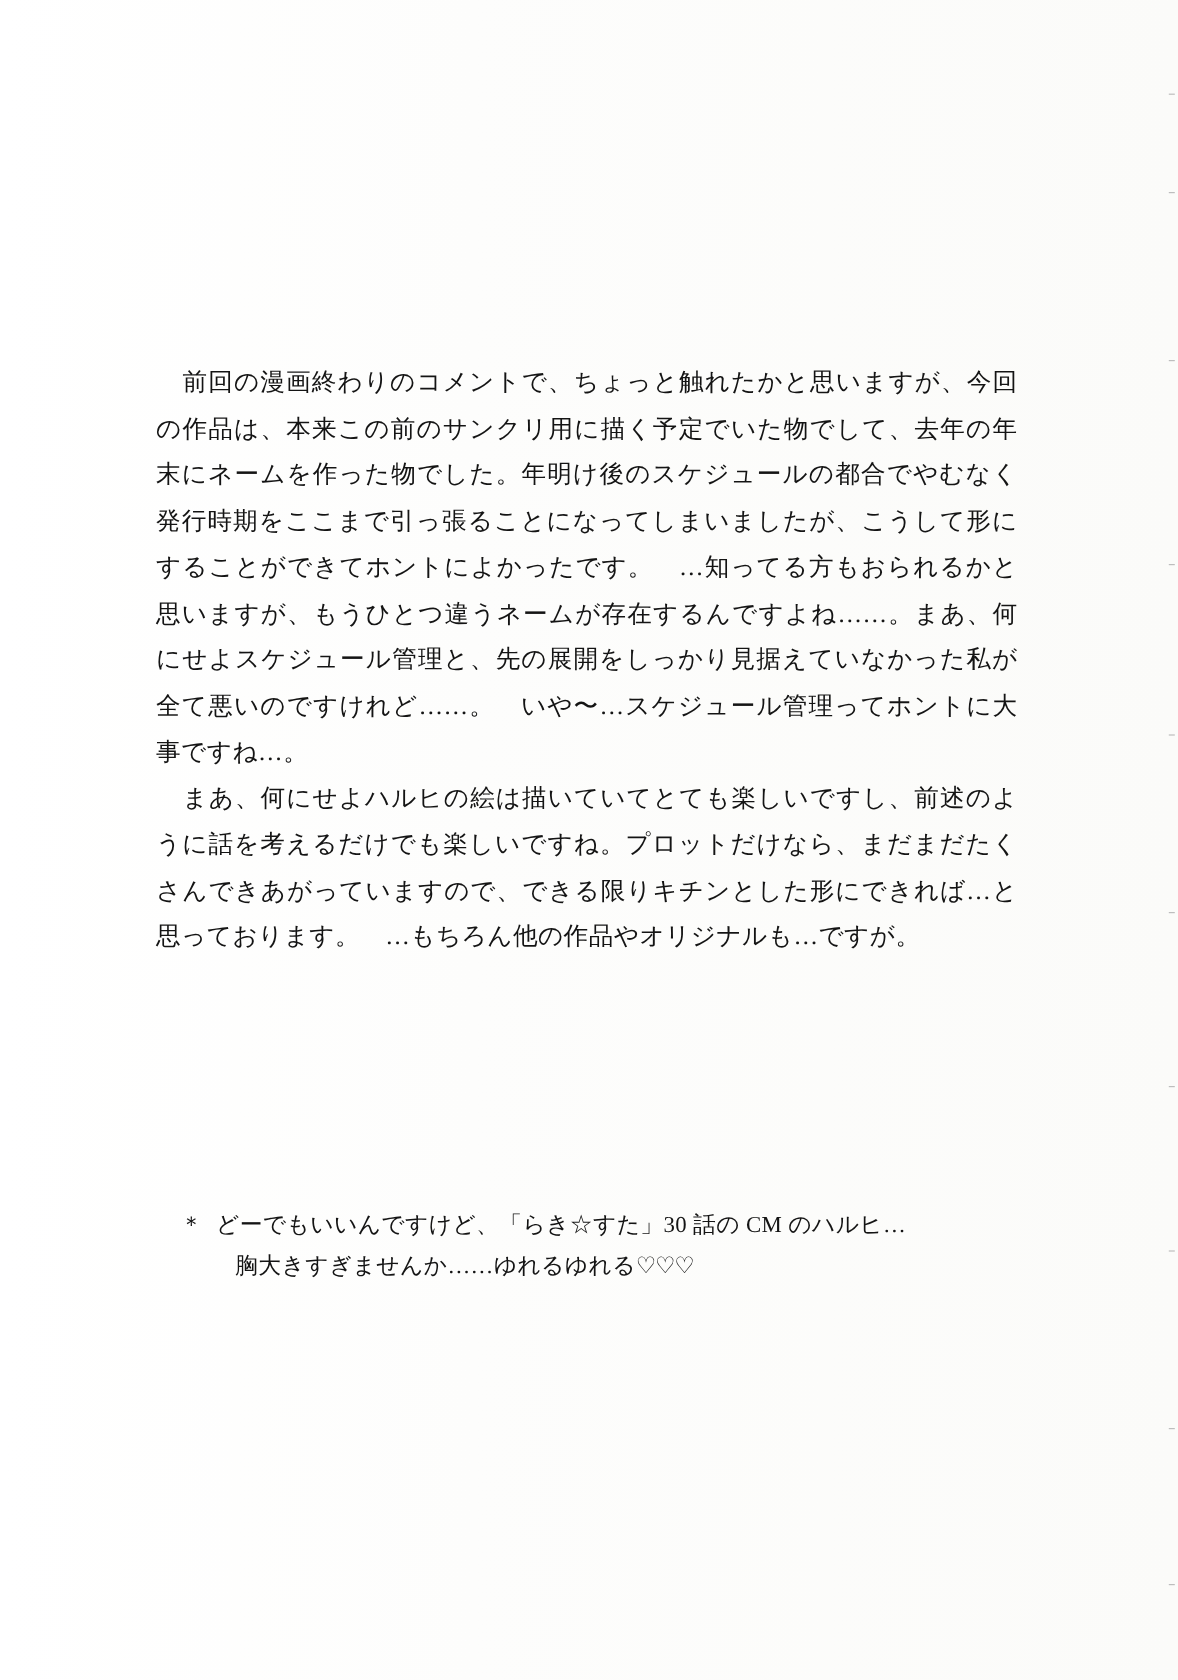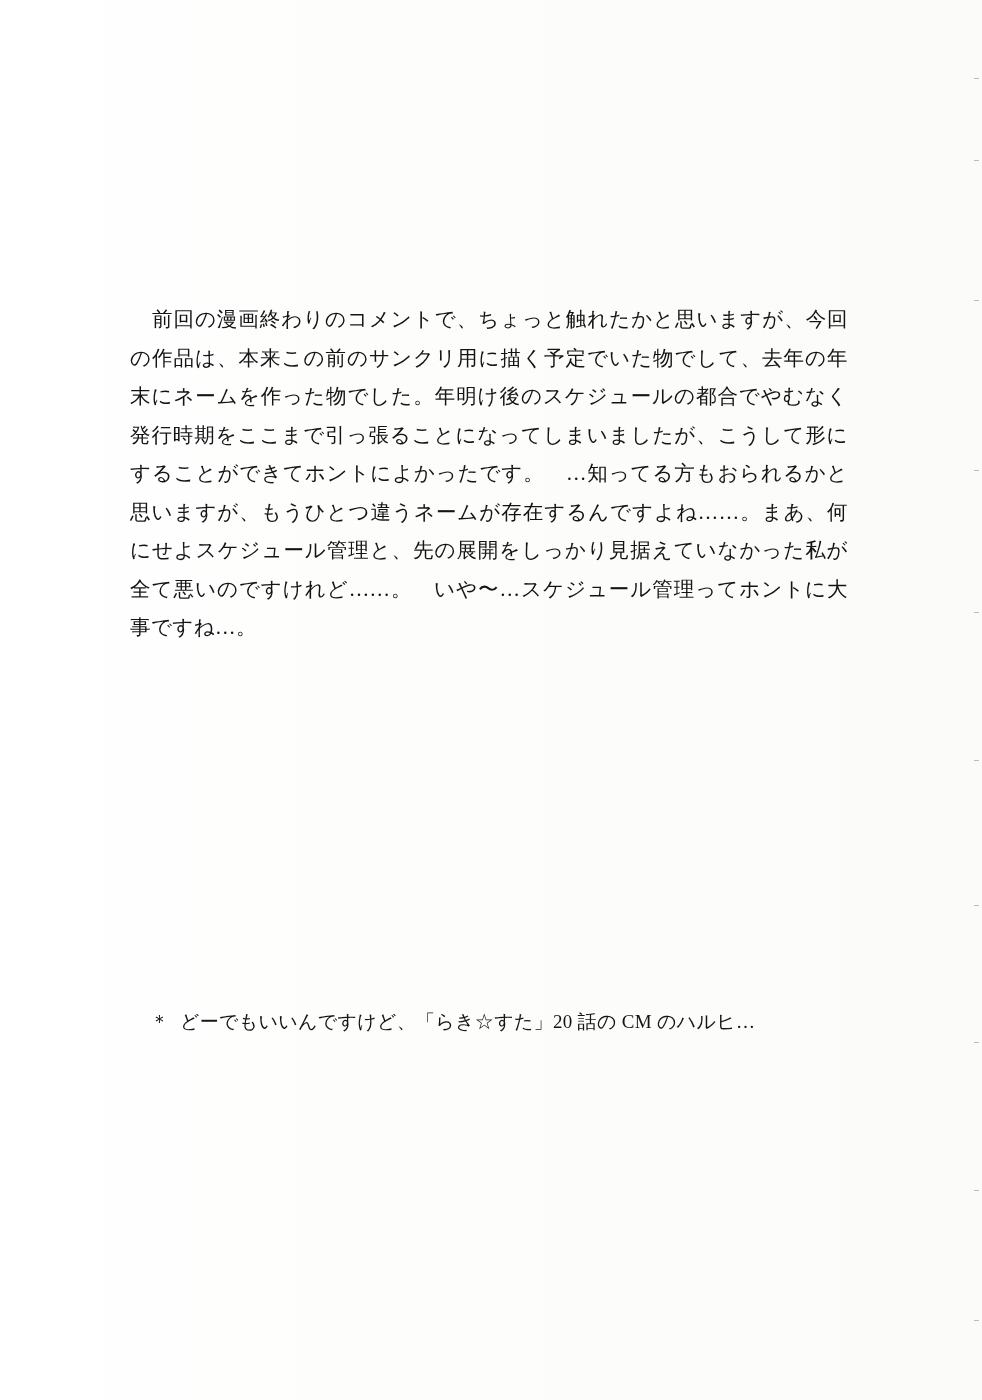--- a/index.html
+++ b/index.html
@@ -98,22 +98,26 @@
     <i style="top:612px"></i>
     <i style="top:760px"></i>
     <i style="top:905px"></i>
     <i style="top:1042px"></i>
     <i style="top:1190px"></i>
     <i style="top:1320px"></i>
   </div>
 
   <div class="body-text">
     <p class="para">前回の漫画終わりのコメントで、ちょっと触れたかと思いますが、今回の作品は、本来この前のサンクリ用に描く予定でいた物でして、去年の年末にネームを作った物でした。年明け後のスケジュールの都合でやむなく発行時期をここまで引っ張ることになってしまいましたが、こうして形にすることができてホントによかったです。　…知ってる方もおられるかと思いますが、もうひとつ違うネームが存在するんですよね……。まあ、何にせよスケジュール管理と、先の展開をしっかり見据えていなかった私が全て悪いのですけれど……。　いや〜…スケジュール管理ってホントに大事ですね…。</p>
+    <p class="para">まあ、何にせよハルヒの絵は描いていてとても楽しいですし、前述のように話を考えるだけでも楽しいですね。プロットだけなら、まだまだたくさんできあがっていますので、できる限りキチンとした形にできれば…と思っております。　…もちろん他の作品やオリジナルも…ですが。</p>
   </div>
 
   <div class="footnote">
     <span class="mark">＊</span>
     <div class="fn-lines">
-      <div>どーでもいいんですけど、「らき☆すた」20 話の CM のハルヒ…</div>
+      <div>どーでもいいんですけど、「らき☆すた」30 話の CM のハルヒ…</div>
+      <div class="fn-line2">
+        <span>胸大きすぎませんか……ゆれるゆれる</span><span class="hearts">♡♡♡</span>
+      </div>
     </div>
   </div>
 
 </div>
 
 </body></html>

